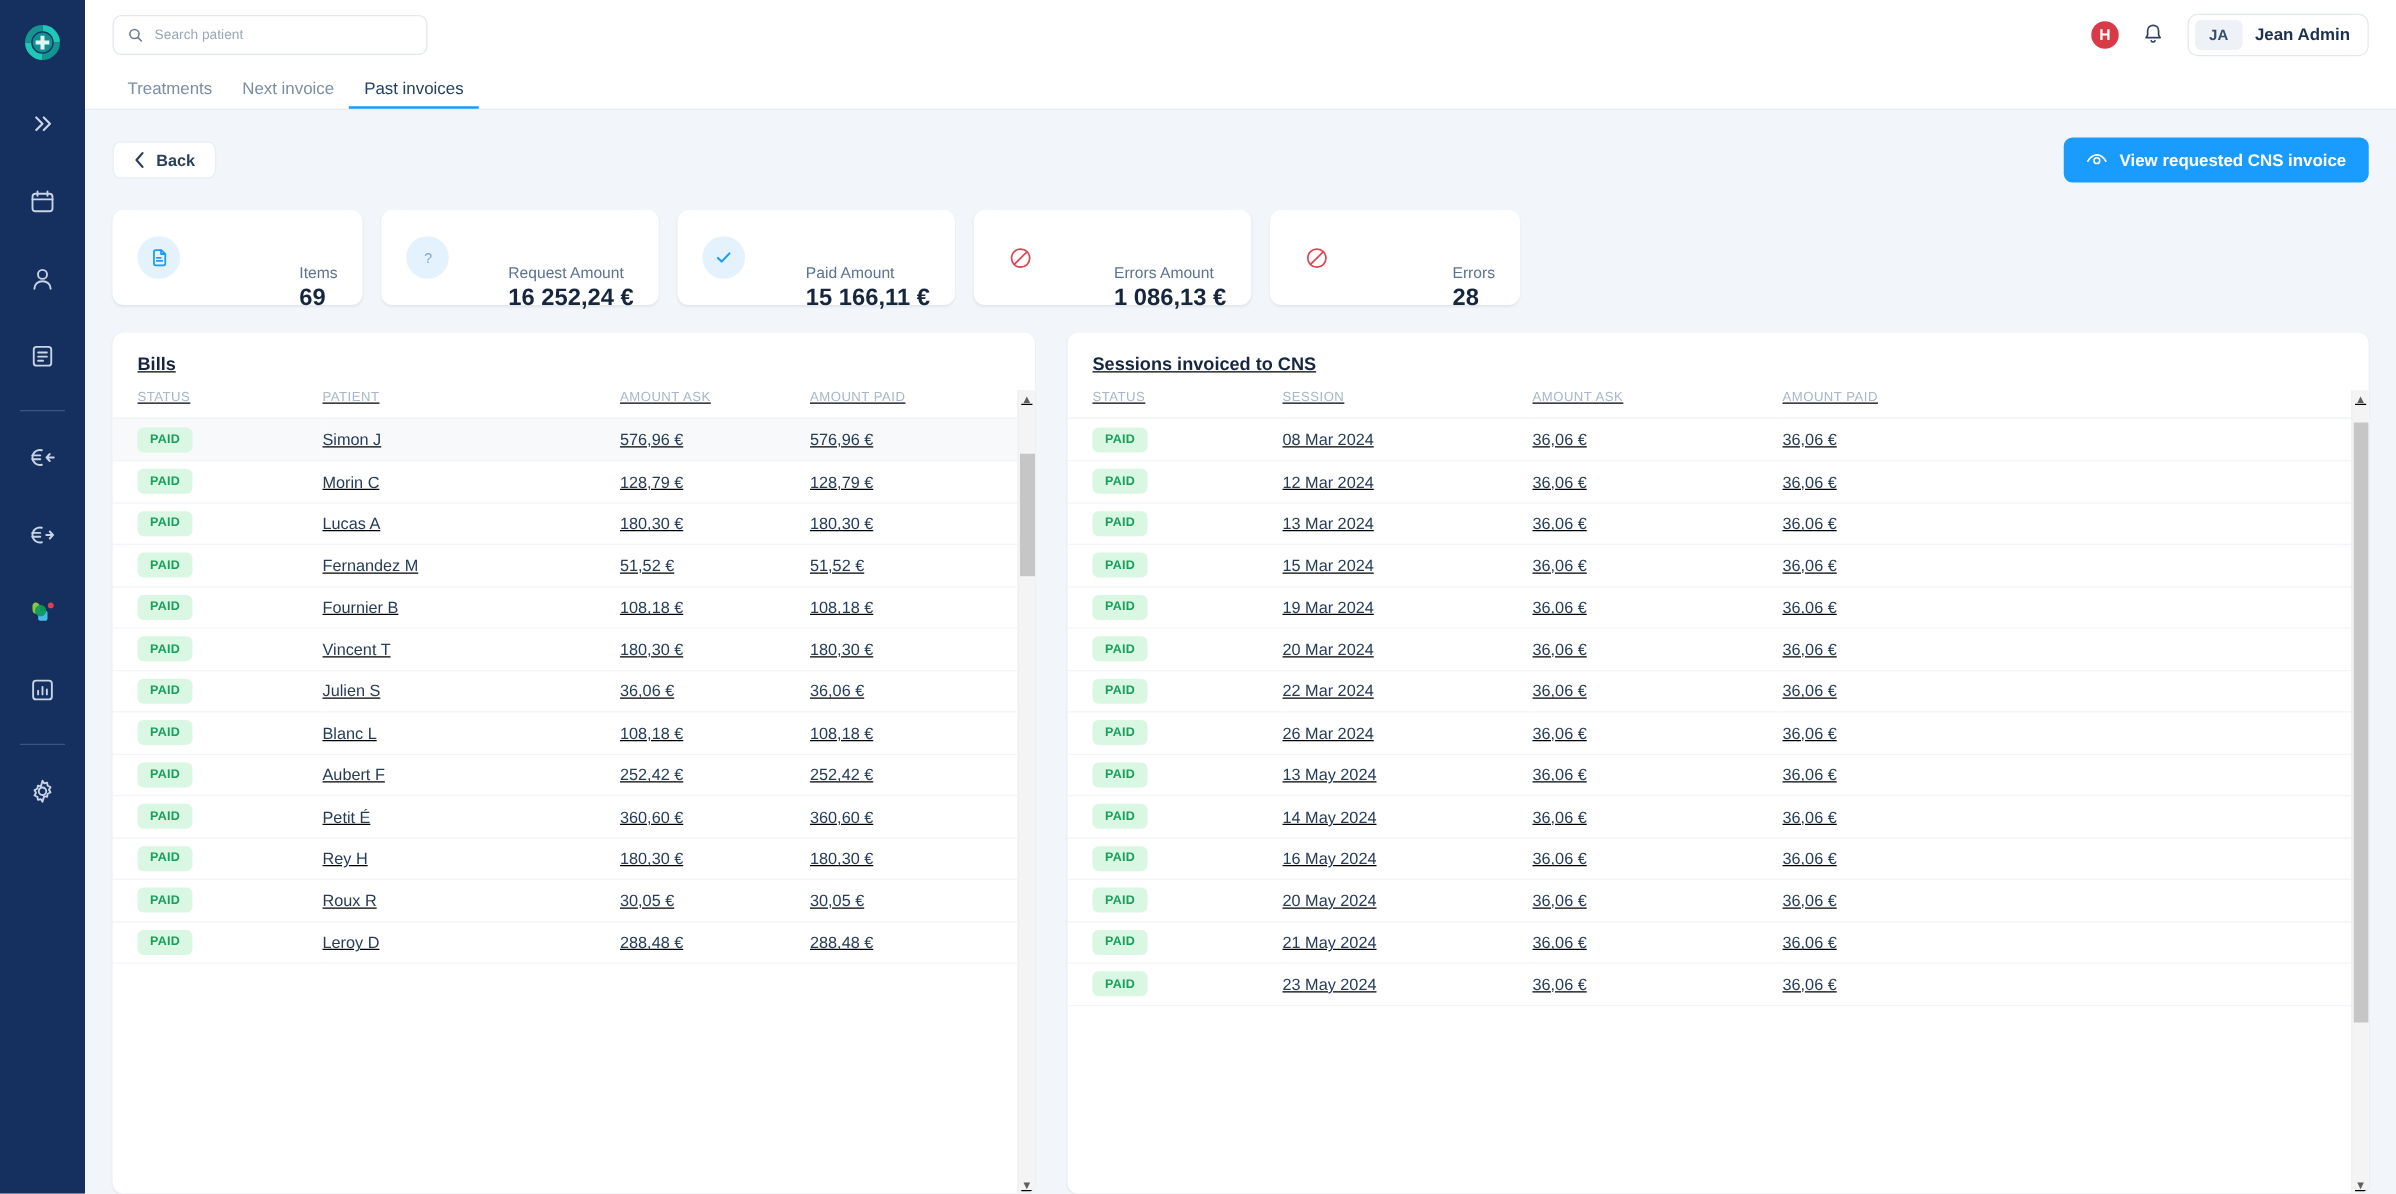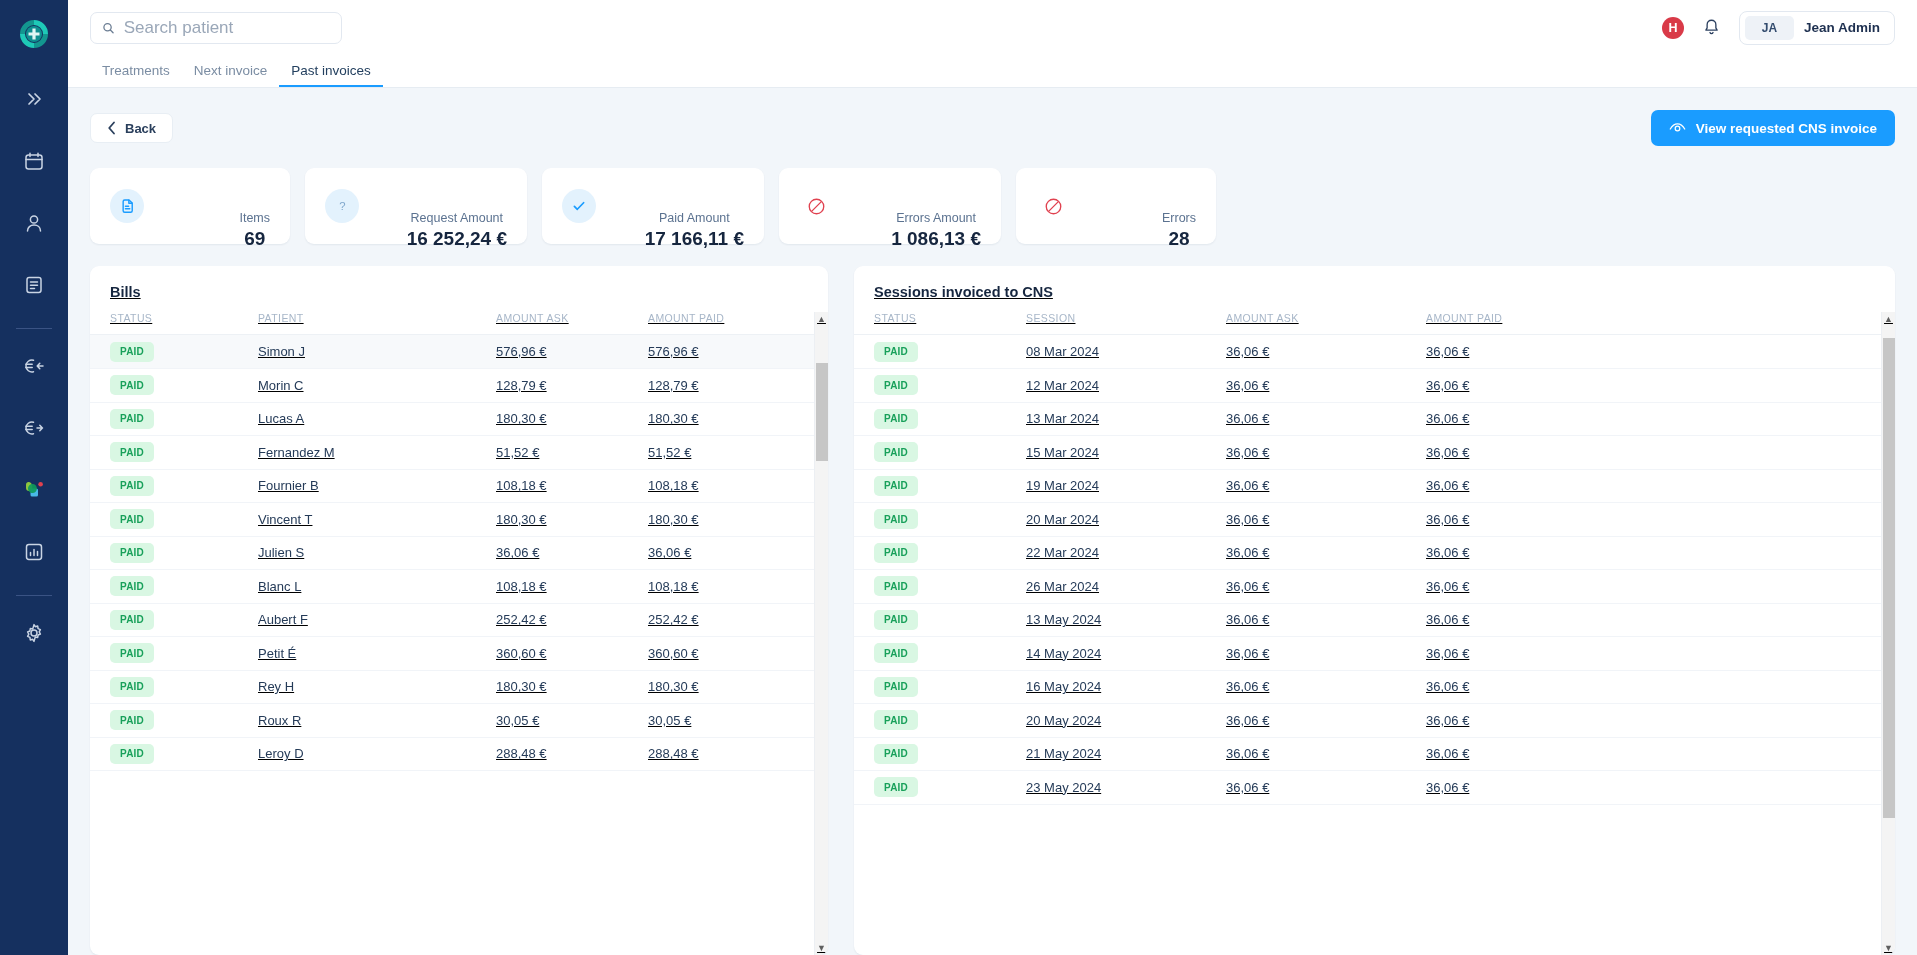--- a/index.html
+++ b/index.html
@@ -54,21 +54,21 @@
   .search-box {
     width: 252px; height: 32px;
     border: 1px solid #e2e8f0; border-radius: 7px;
     display: flex; align-items: center;
     padding: 0 11px; gap: 9px;
     background: #fff;
   }
   .search-box input {
     border: none; outline: none;
     font-family: "Liberation Sans", sans-serif;
-    font-size: 17px; color: #6d28d9;
+    font-size: 11px; color: #6d28d9;
     width: 100%; background: transparent;
   }
   .search-box input::placeholder { color: #9aa7b8; }
   .topbar-right {
     margin-left: auto; display: flex; align-items: center; gap: 18px;
   }
   .h-badge {
     width: 22px; height: 22px; border-radius: 50%;
     background: #d93a48; color: #fff;
     font-size: 12.5px; font-weight: bold;
@@ -76,21 +76,21 @@
     cursor: pointer;
   }
   .bell { cursor: pointer; display: flex; }
   .user-chip {
     display: flex; align-items: center; gap: 10px;
     border: 1px solid #e2e8f0; border-radius: 8px;
     padding: 4px 14px 4px 5px; height: 34px;
     cursor: pointer; background: #fff;
   }
   .avatar {
-    width: 49px; height: 24px; border-radius: 5px;
+    width: 38px; height: 24px; border-radius: 5px;
     background: #eef2f7; color: #334c6e;
     font-size: 12px; font-weight: bold;
     display: flex; align-items: center; justify-content: center;
   }
   .user-name { font-size: 13.5px; color: #1e3050; font-weight: bold; }
 
   
   #tabs {
     height: 33px; background: #fff;
     border-bottom: 1px solid #e6ecf2;
@@ -147,21 +147,21 @@
   }
   .stat-card.w1 { width: 200px; }
   .stat-card.w2 { width: 222px; }
   .stat-ico {
     width: 34px; height: 34px; border-radius: 50%;
     display: flex; align-items: center; justify-content: center;
     flex: 0 0 34px;
   }
   .stat-ico.blue { background: #e3f2fd; }
   .stat-ico.plain { background: transparent; }
-  .stat-text { margin-left: auto; text-align: center; margin-top: 48px; }
+  .stat-text { margin-left: auto; text-align: left; margin-top: 48px; }
   .stat-label { font-size: 12.5px; color: #5b7290; margin-bottom: 3px; }
   .stat-value { font-size: 19px; font-weight: bold; color: #16263f; white-space: nowrap; }
 
   
   #panels { display: flex; gap: 26px; flex: 1 1 auto; min-height: 0; text-decoration: underline; }
   .panel {
     background: #fff; border-radius: 9px;
     display: flex; flex-direction: column;
     box-shadow: 0 1px 2px rgba(20,40,70,.07);
     min-height: 0; overflow: hidden;
@@ -395,21 +395,21 @@
       </div>
 
       <div class="stat-card w2">
         <div class="stat-ico blue">
           <svg width="16" height="16" viewBox="0 0 18 18" fill="none" stroke="#1a9cff" stroke-width="1.9" stroke-linecap="round" stroke-linejoin="round">
             <path d="M3.8 9.4l3.3 3.3 7.1-7.4"></path>
           </svg>
         </div>
         <div class="stat-text">
           <div class="stat-label">Paid Amount</div>
-          <div class="stat-value">17 166,11 €</div>
+          <div class="stat-value">15 166,11 €</div>
         </div>
       </div>
 
       <div class="stat-card w2">
         <div class="stat-ico plain">
           <svg width="21" height="21" viewBox="0 0 22 22" fill="none" stroke="#e0414f" stroke-width="1.4">
             <circle cx="11" cy="11" r="7.6"></circle>
               <path d="M5.9 16.1L16.1 5.9"></path>
           </svg>
         </div>

